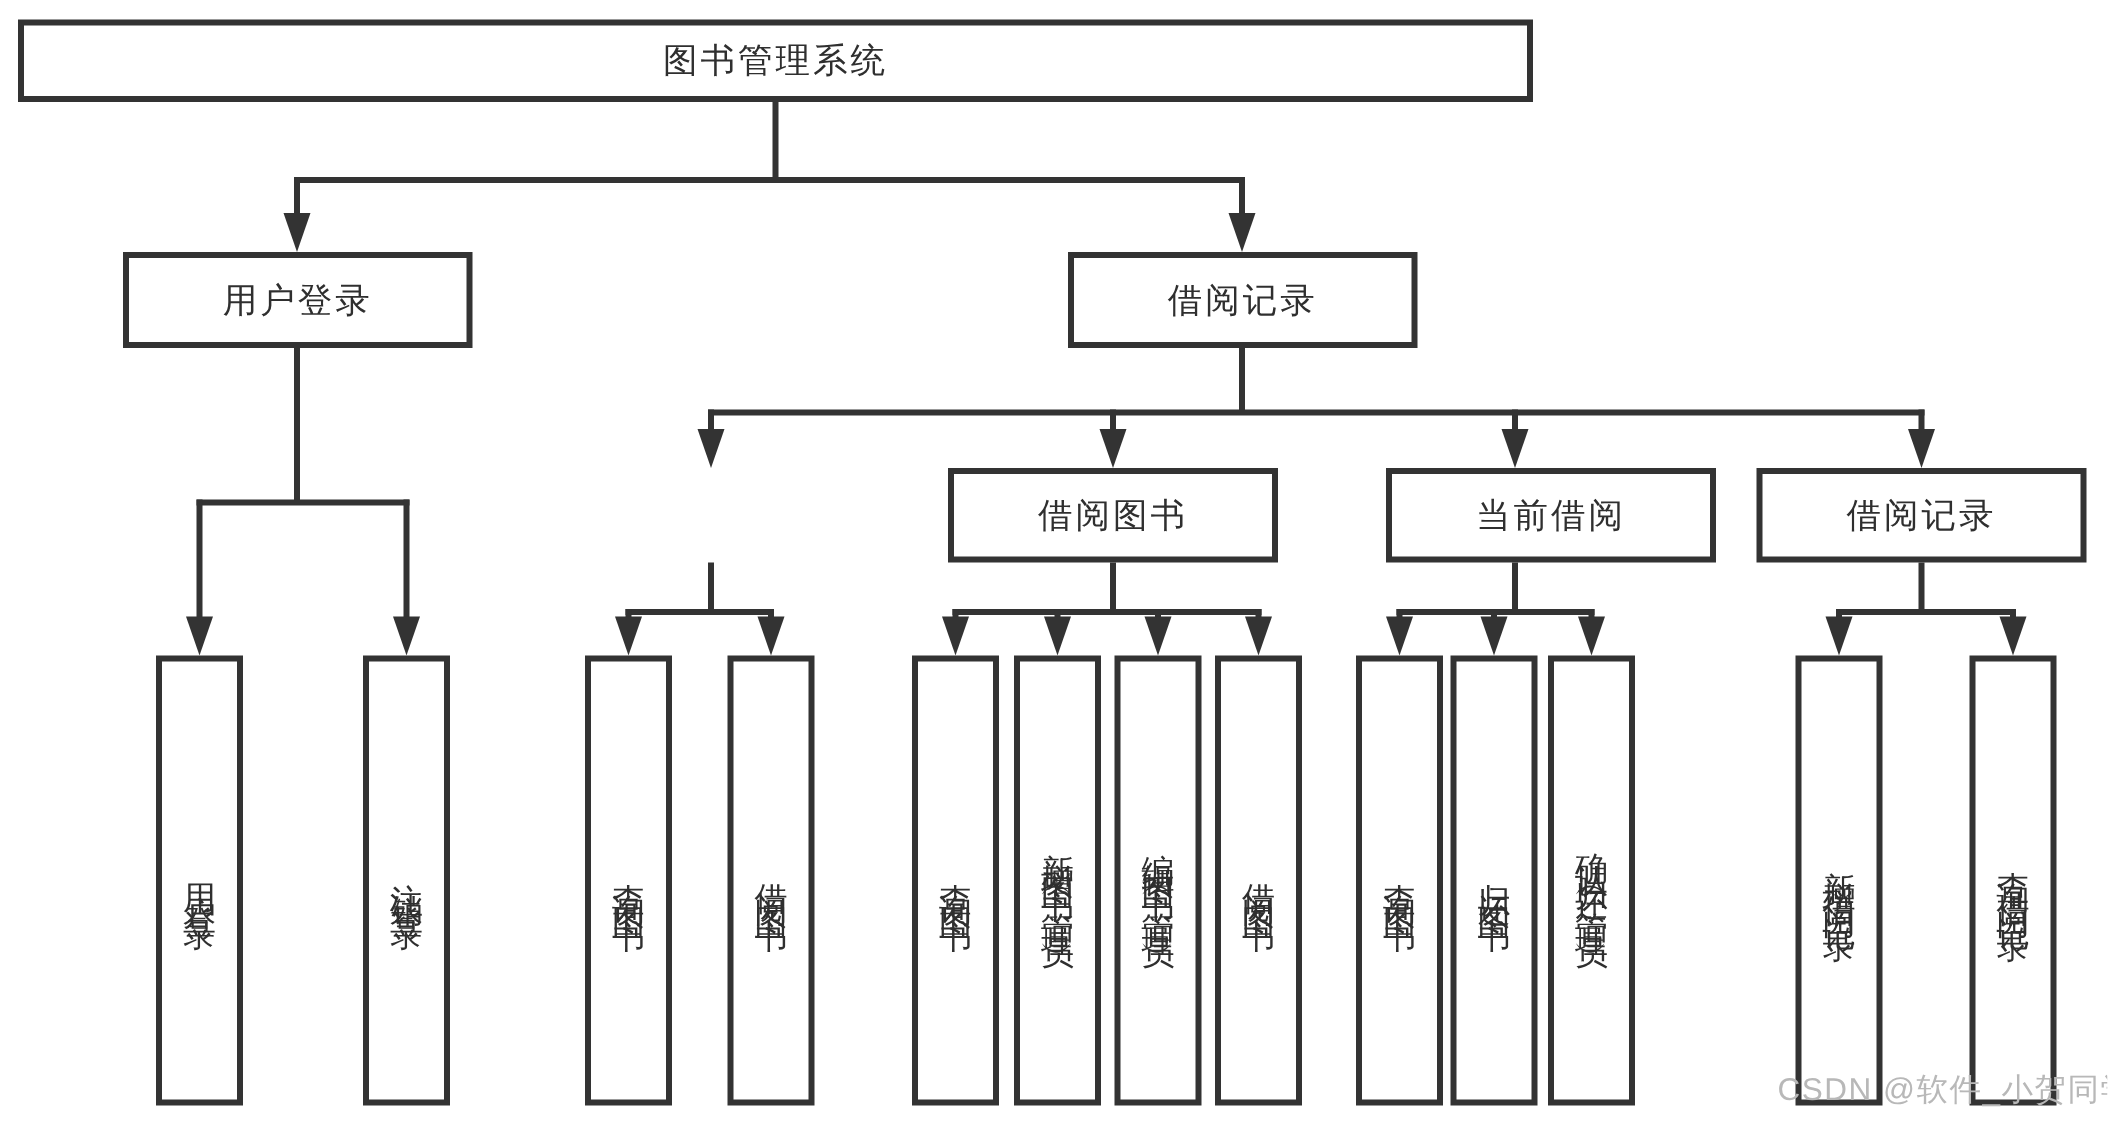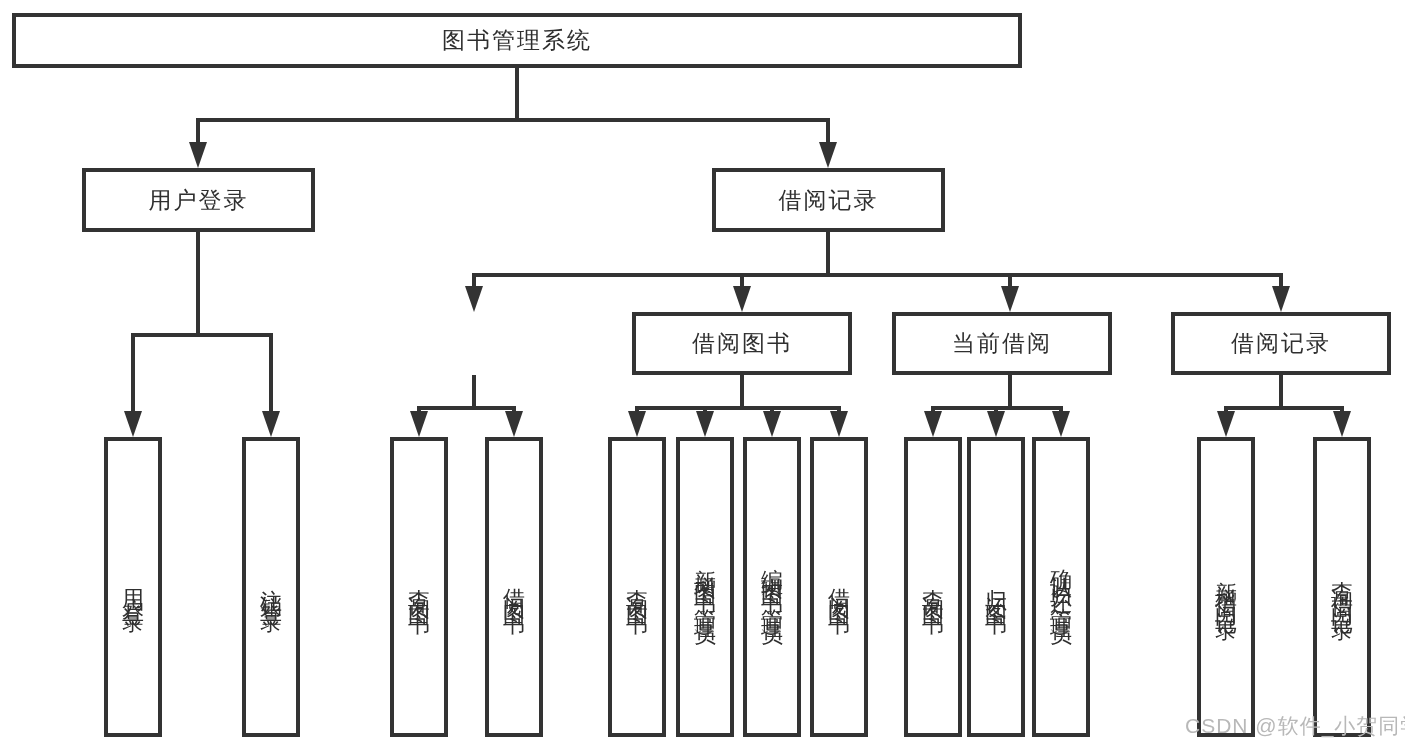--- a/index.html
+++ b/index.html
@@ -41,21 +41,21 @@
   <div class="box" style="left:82px;top:168px;width:233px;height:64px;">
     <span class="hlabel">用户登录</span>
   </div>
   <div class="box" style="left:712px;top:168px;width:233px;height:64px;">
     <span class="hlabel">借阅记录</span>
   </div>
 
   <div class="box" style="left:632px;top:312px;width:220px;height:63px;">
     <span class="hlabel">借阅图书</span>
   </div>
-  <div class="box" style="left:892px;top:312px;width:220px;height:63px;">
+  <div class="box" style="left:924px;top:312px;width:220px;height:63px;">
     <span class="hlabel">当前借阅</span>
   </div>
   <div class="box" style="left:1171px;top:312px;width:220px;height:63px;">
     <span class="hlabel">借阅记录</span>
   </div>
 
   <div class="box vbox" style="left:104px;top:437px;width:58px;height:300px;">
     <span class="vtext">用户登录</span>
   </div>
   <div class="box vbox" style="left:242px;top:437px;width:58px;height:300px;">

